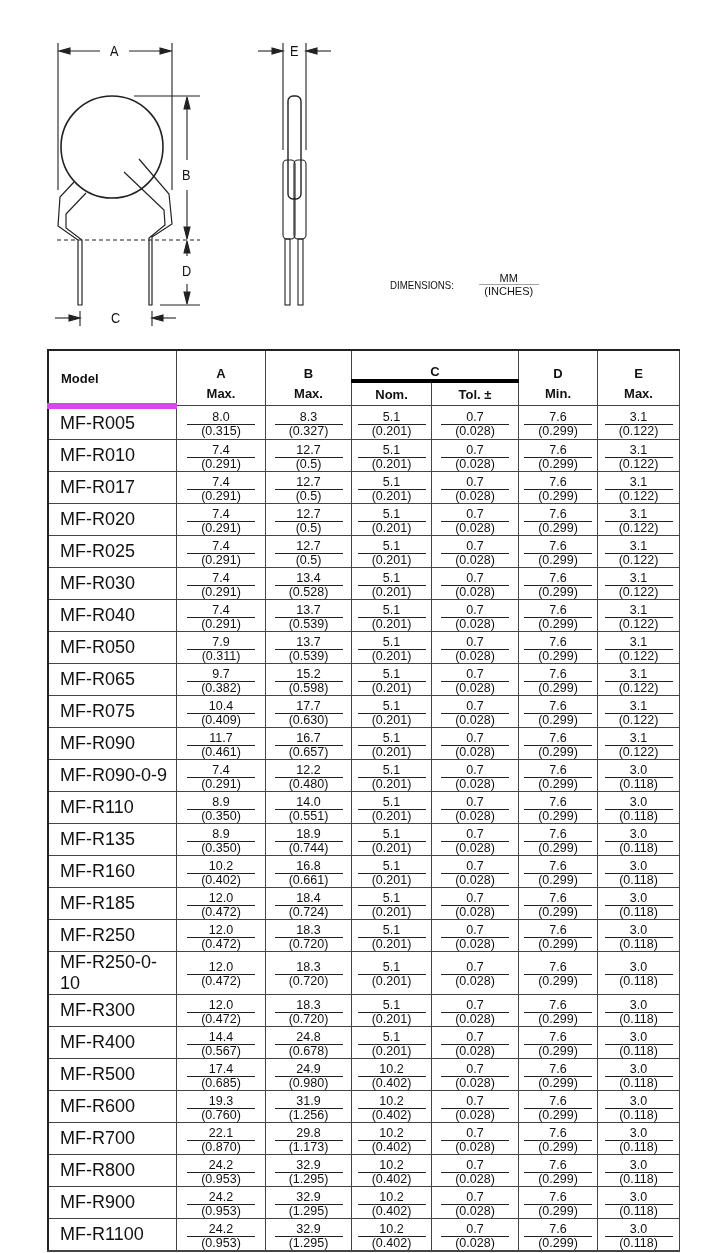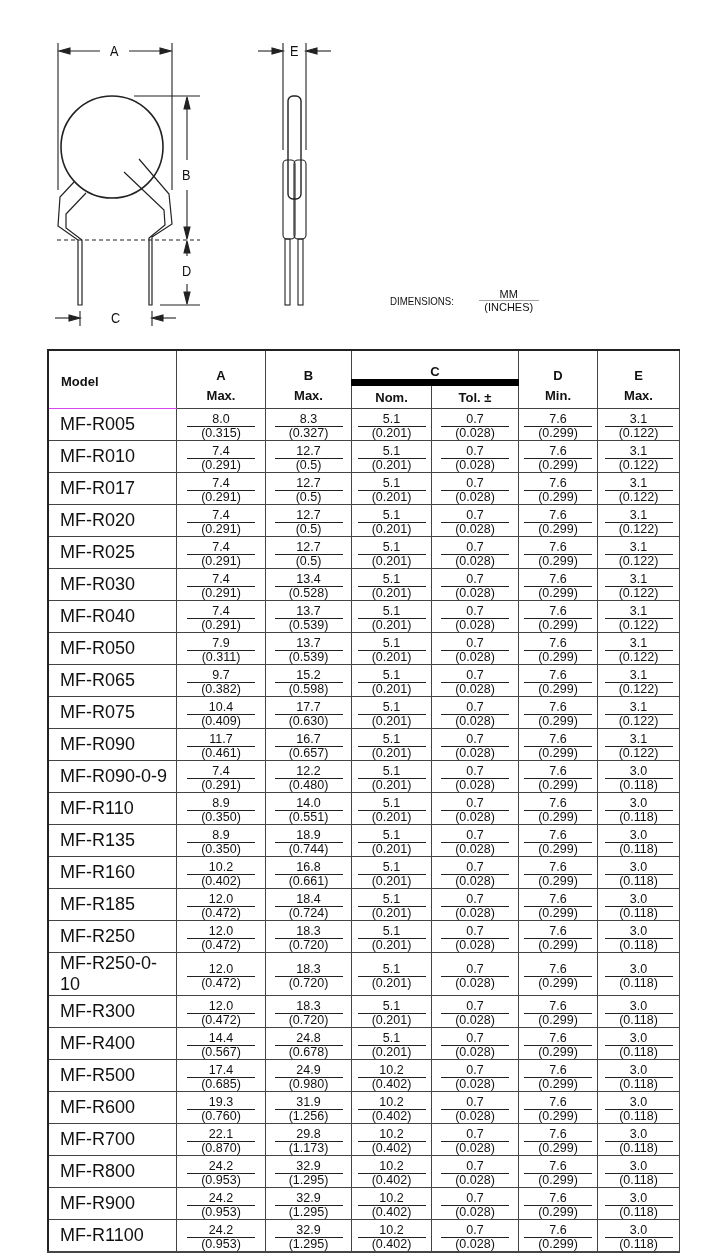--- a/index.html
+++ b/index.html
@@ -1,35 +1,35 @@
 <!DOCTYPE html>
 <html><head>
 <meta charset="utf-8">
 <style>
   html, body { margin: 0; padding: 0; background: #ffffff; }
   body { width: 713px; height: 1253px; position: relative; overflow: hidden;
          font-family: "Liberation Sans", sans-serif; color: #111; }
   #drawing { position: absolute; left: 0; top: 0; }
   .dim-label { position: absolute; font-family: "Liberation Sans", sans-serif; font-size: 15px; color: #111; transform: scaleX(0.85); transform-origin: left top; }
-  .units { position: absolute; left: 390px; top: 288px; font-size: 11px; display: flex; align-items: center; }
+  .units { position: absolute; left: 390px; top: 272px; font-size: 11px; display: flex; align-items: center; }
   .units .lbl { transform: scaleX(0.88); transform-origin: left center; margin-right: 4px; }
   .units .frac { display: inline-flex; flex-direction: column; align-items: center; font-size: 11px; line-height: 12px; margin-left: 12px; }
   .units .frac .num { border-bottom: 1px solid #a3a3a3; padding: 0 2px; }
 
   table.spec { position: absolute; left: 47px; top: 349px; border-collapse: collapse;
                border-top: 2px solid #222; border-left: 2px solid #222; border-bottom: 2px solid #444; border-right: 1px solid #666; }
   table.spec td, table.spec th { border: 1px solid #444; padding: 0; }
   table.spec th { font-weight: bold; font-size: 13px; text-align: center; }
   .h-model { width: 115px; text-align: left !important; padding-left: 12px !important; }
   .c-a { width: 88px; } .c-b { width: 85px; } .c-nom { width: 79px; } .c-tol { width: 86px; } .c-d { width: 78px; } .c-e { width: 81px; }
   tr.hdr1 th { height: 24px; border-bottom: none; padding-top: 4px; vertical-align: bottom; }
-  tr.hdr1 th.h-model { vertical-align: middle; border-bottom: 1px solid #d946ef; margin-top: 45px; }
+  tr.hdr1 th.h-model { vertical-align: middle; border-bottom: 6px solid #d946ef; margin-top: 45px; }
   tr.hdr1 th.h-c { border-bottom: 1px solid #444; }
   tr.hdr2 th { height: 22px; border-top: none; vertical-align: middle; }
-  tr.hdr2 th.sub-c { border-top: 7px solid #000000; }
+  tr.hdr2 th.sub-c { border-top: 4px solid #000000; }
   td.model { font-size: 18px; padding-left: 11px !important; text-align: left; height: 30px; }
   td.val { text-align: center; vertical-align: middle; height: 30px; }
   .frac { display: inline-flex; flex-direction: column; align-items: center; font-size: 12.5px; line-height: 13px; }
   .frac .num { border-bottom: 1px solid #222; padding: 0 6px; min-width: 56px; text-align: center; }
   .frac .den { padding: 0 2px; }
 </style>
 </head>
 <body>
 
 <svg id="drawing" width="713" height="340" viewBox="0 0 713 340">

